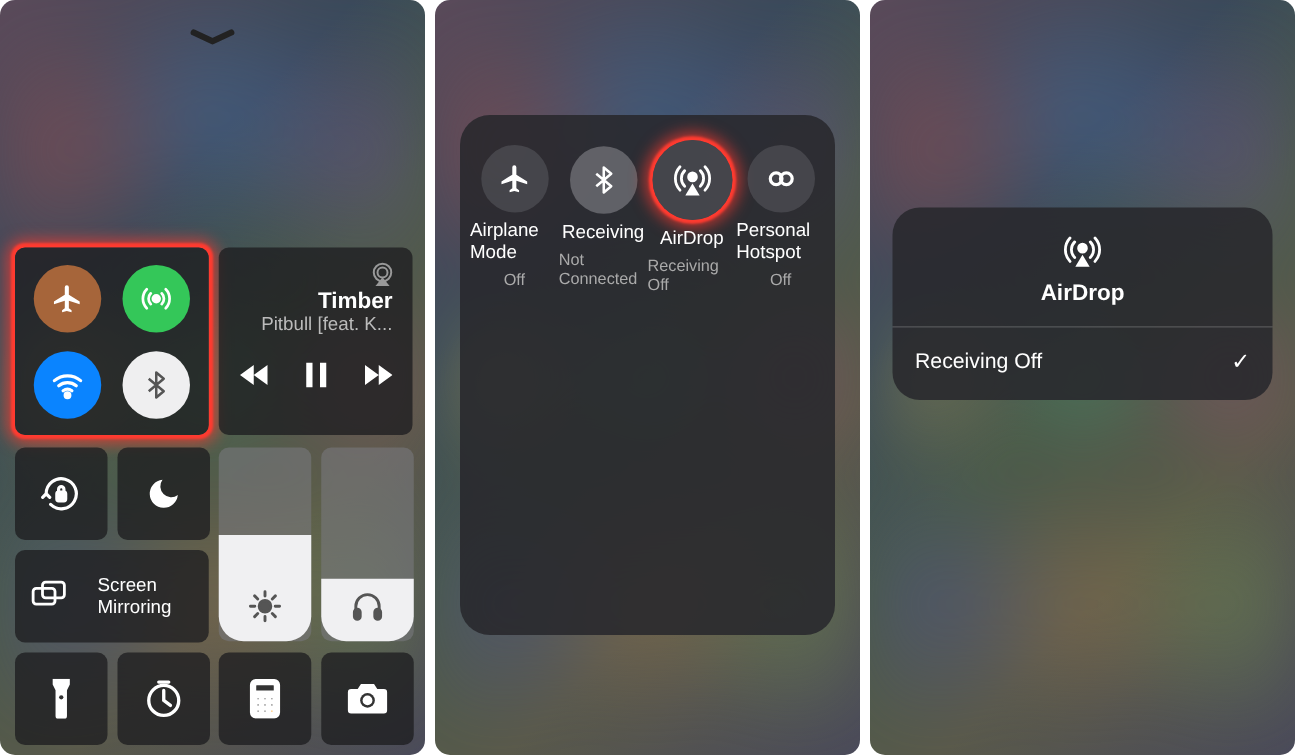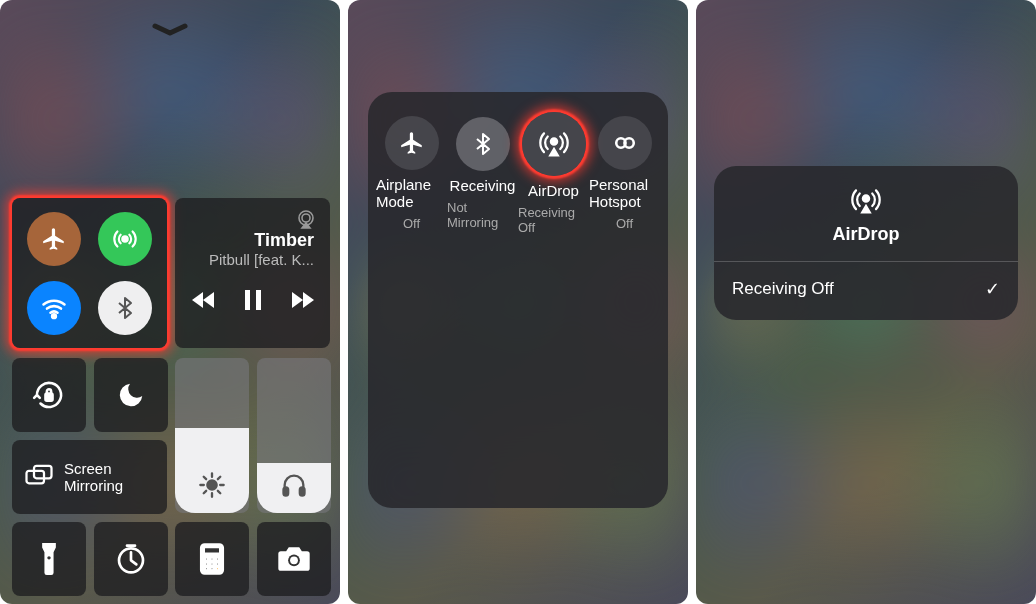--- a/index.html
+++ b/index.html
@@ -80,21 +80,21 @@
 .airplay-icon { position: absolute; top: 10px; right: 12px; }
 
 .lock-tile { top: 160px; left: 0; width: 74px; height: 74px; display:flex; align-items:center; justify-content:center; }
 .dnd-tile { top: 160px; left: 82px; width: 74px; height: 74px; display:flex; align-items:center; justify-content:center; }
 .brightness-tile { top: 160px; left: 163px; width: 74px; height: 155px; }
 .volume-tile { top: 160px; left: 245px; width: 74px; height: 155px; }
 .brightness-fill { position: absolute; bottom: 0; left: 0; right: 0; height: 55%; background: #f0f0f2; border-radius: 0 0 20px 20px; }
 .volume-fill { position: absolute; bottom: 0; left: 0; right: 0; height: 32%; background: #f0f0f2; border-radius: 0 0 20px 20px; }
 .slider-icon { position: absolute; bottom: 14px; left: 50%; transform: translateX(-50%); }
 
-.mirror-tile { top: 242px; left: 0; width: 155px; height: 74px; display:flex; align-items:center; gap: 10px; padding: 0 12px; color: #fff; font-size: 15px; }
+.mirror-tile { top: 242px; left: 0; width: 155px; height: 74px; display:flex; align-items:center; gap: 24px; padding: 0 12px; color: #fff; font-size: 15px; }
 
 .flash-tile { top: 324px; left: 0; width: 74px; height: 74px; display:flex; align-items:center; justify-content:center; }
 .timer-tile { top: 324px; left: 82px; width: 74px; height: 74px; display:flex; align-items:center; justify-content:center; }
 .calc-tile { top: 324px; left: 163px; width: 74px; height: 74px; display:flex; align-items:center; justify-content:center; }
 .camera-tile { top: 324px; left: 245px; width: 74px; height: 74px; display:flex; align-items:center; justify-content:center; }
 
 
 .conn-popover {
   position: absolute;
   top: 92px; left: 20px; right: 20px; bottom: 96px;
@@ -296,21 +296,21 @@
       <div class="conn-label">Airplane Mode</div>
       <div class="conn-sub">Off</div>
     </div>
     <div class="conn-item">
       <div class="round-btn grey">
             <svg width="24" height="24" viewBox="0 0 24 24" fill="none" stroke="#fff" stroke-width="2">
               <path d="M12 2l6 5-6 5 6 5-6 5V2zM6 7l12 10M6 17l12-10" stroke-linejoin="round"></path>
             </svg>
           </div>
       <div class="conn-label">Receiving</div>
-      <div class="conn-sub">Not Mirroring</div>
+      <div class="conn-sub">Not Connected</div>
     </div>
     <div class="conn-item">
       <div class="round-btn dark highlight-red" style="width:64px;height:64px;">
             <svg width="30" height="30" viewBox="0 0 24 24" fill="none" stroke="#fff" stroke-width="1.8">
               <circle cx="12" cy="10" r="2.5" fill="#fff"></circle>
               <path d="M7 6a7 7 0 000 10M17 6a7 7 0 010 10M4 3.5a11 11 0 000 15M20 3.5a11 11 0 010 15" stroke-linecap="round"></path>
               <path d="M9 21l3-5 3 5z" fill="#fff"></path>
             </svg>
           </div>
       <div class="conn-label">AirDrop</div>

